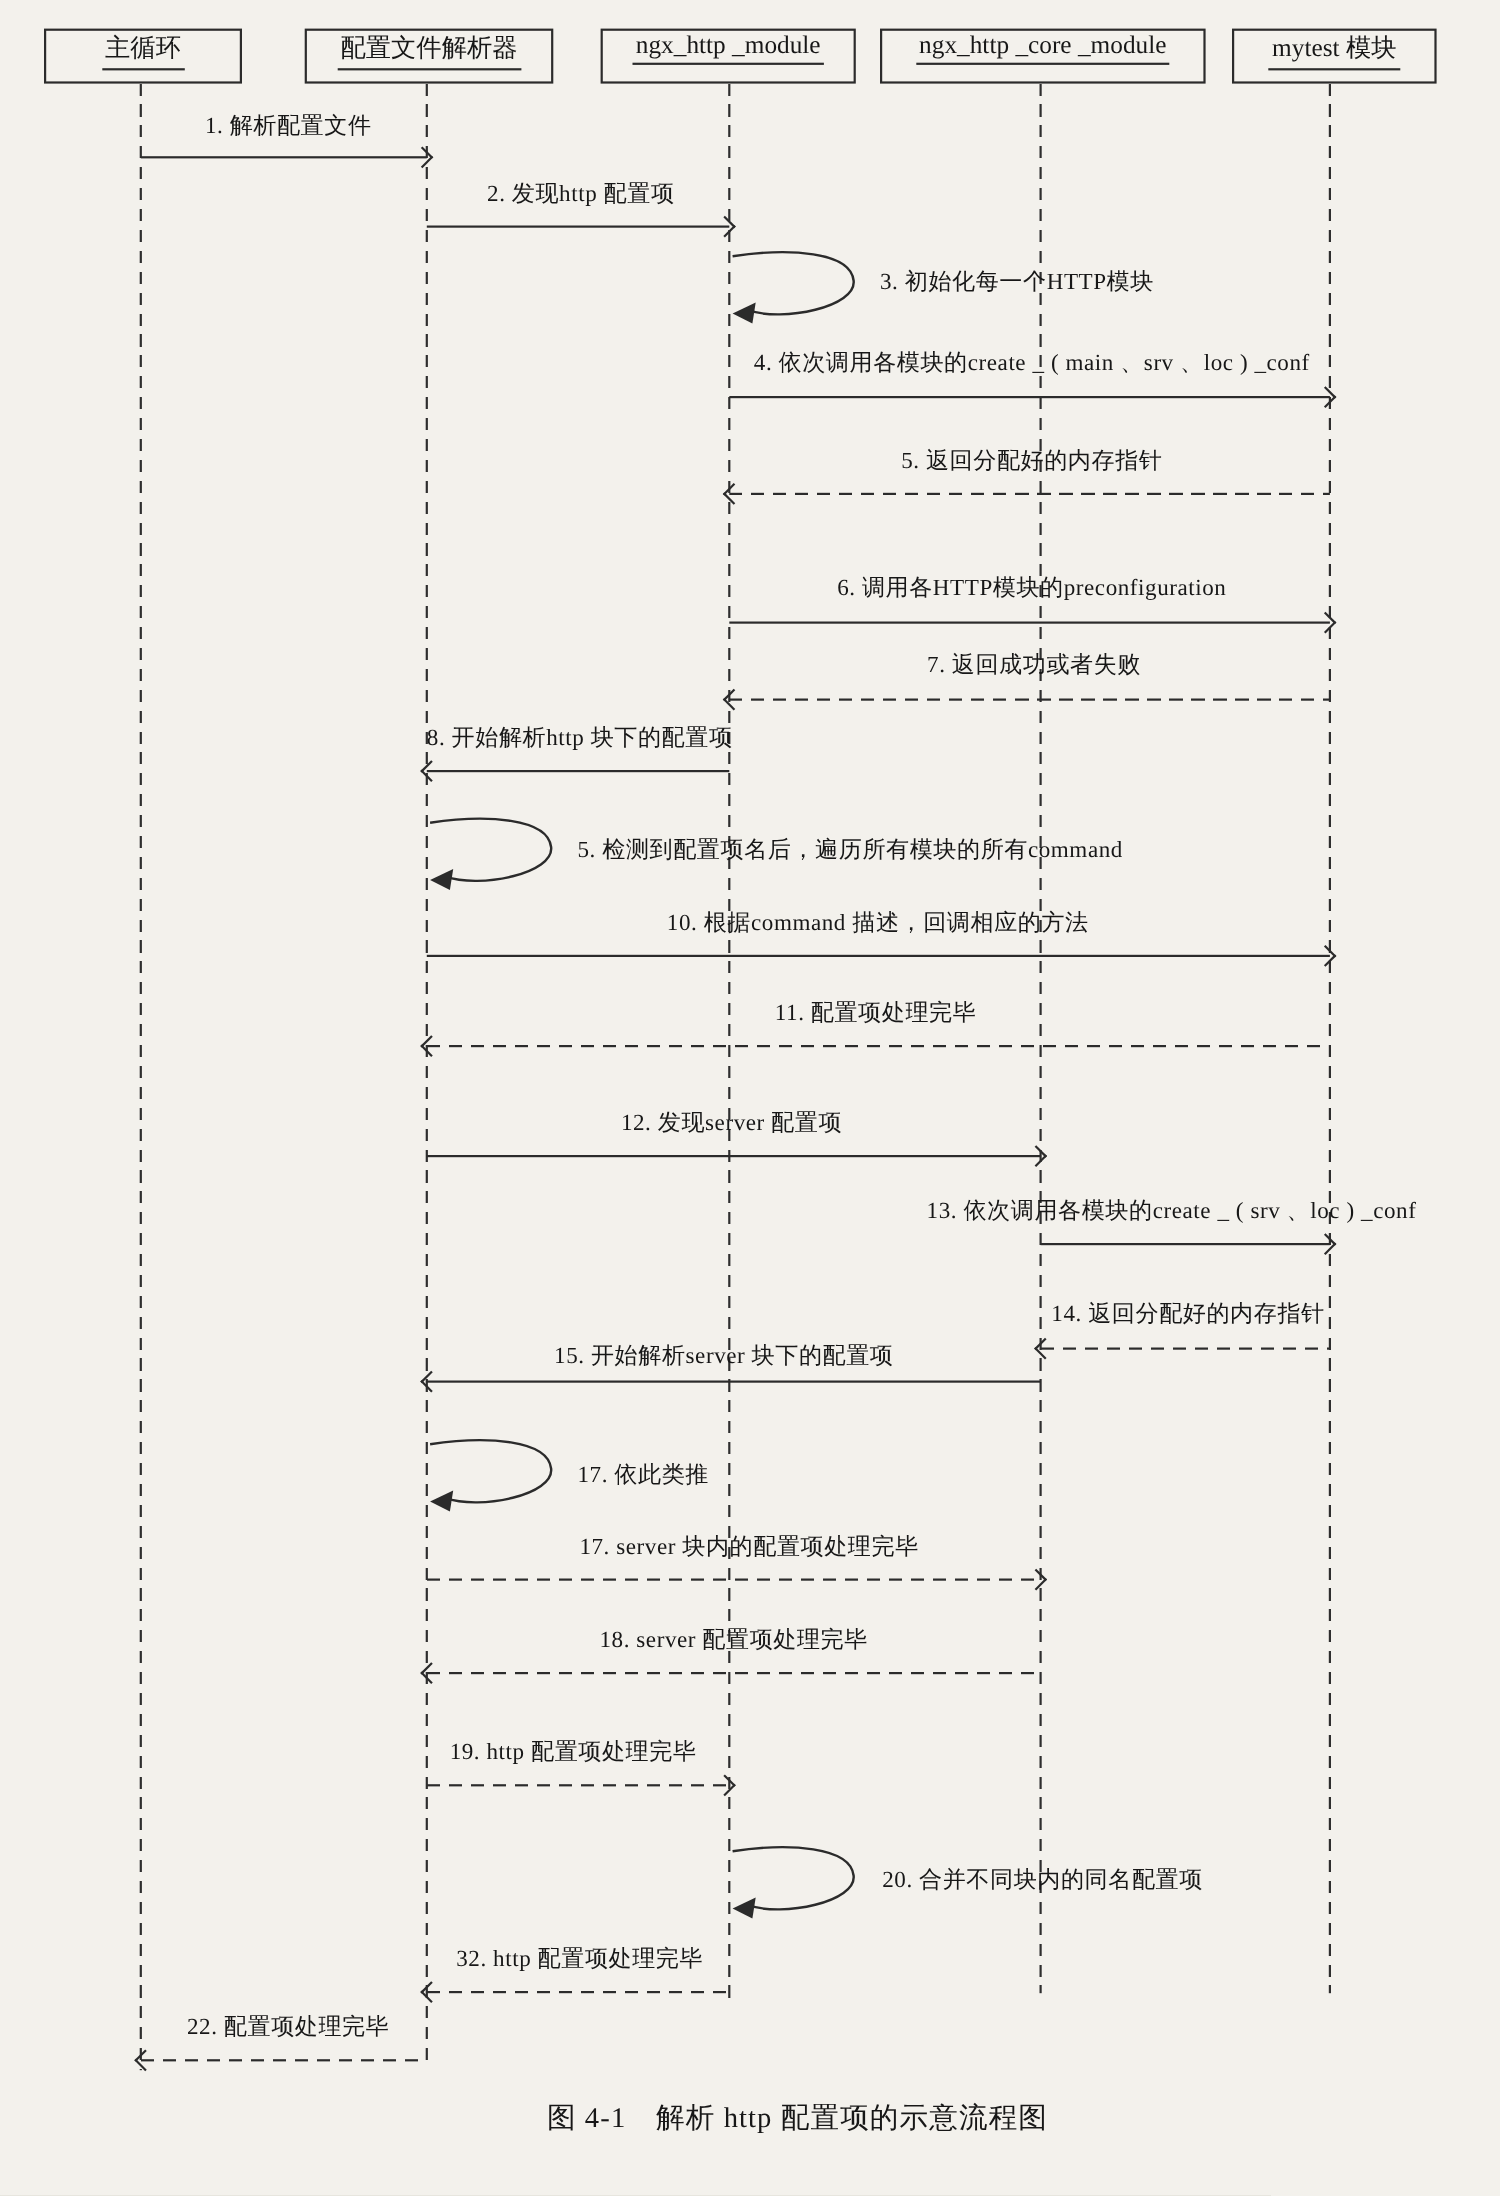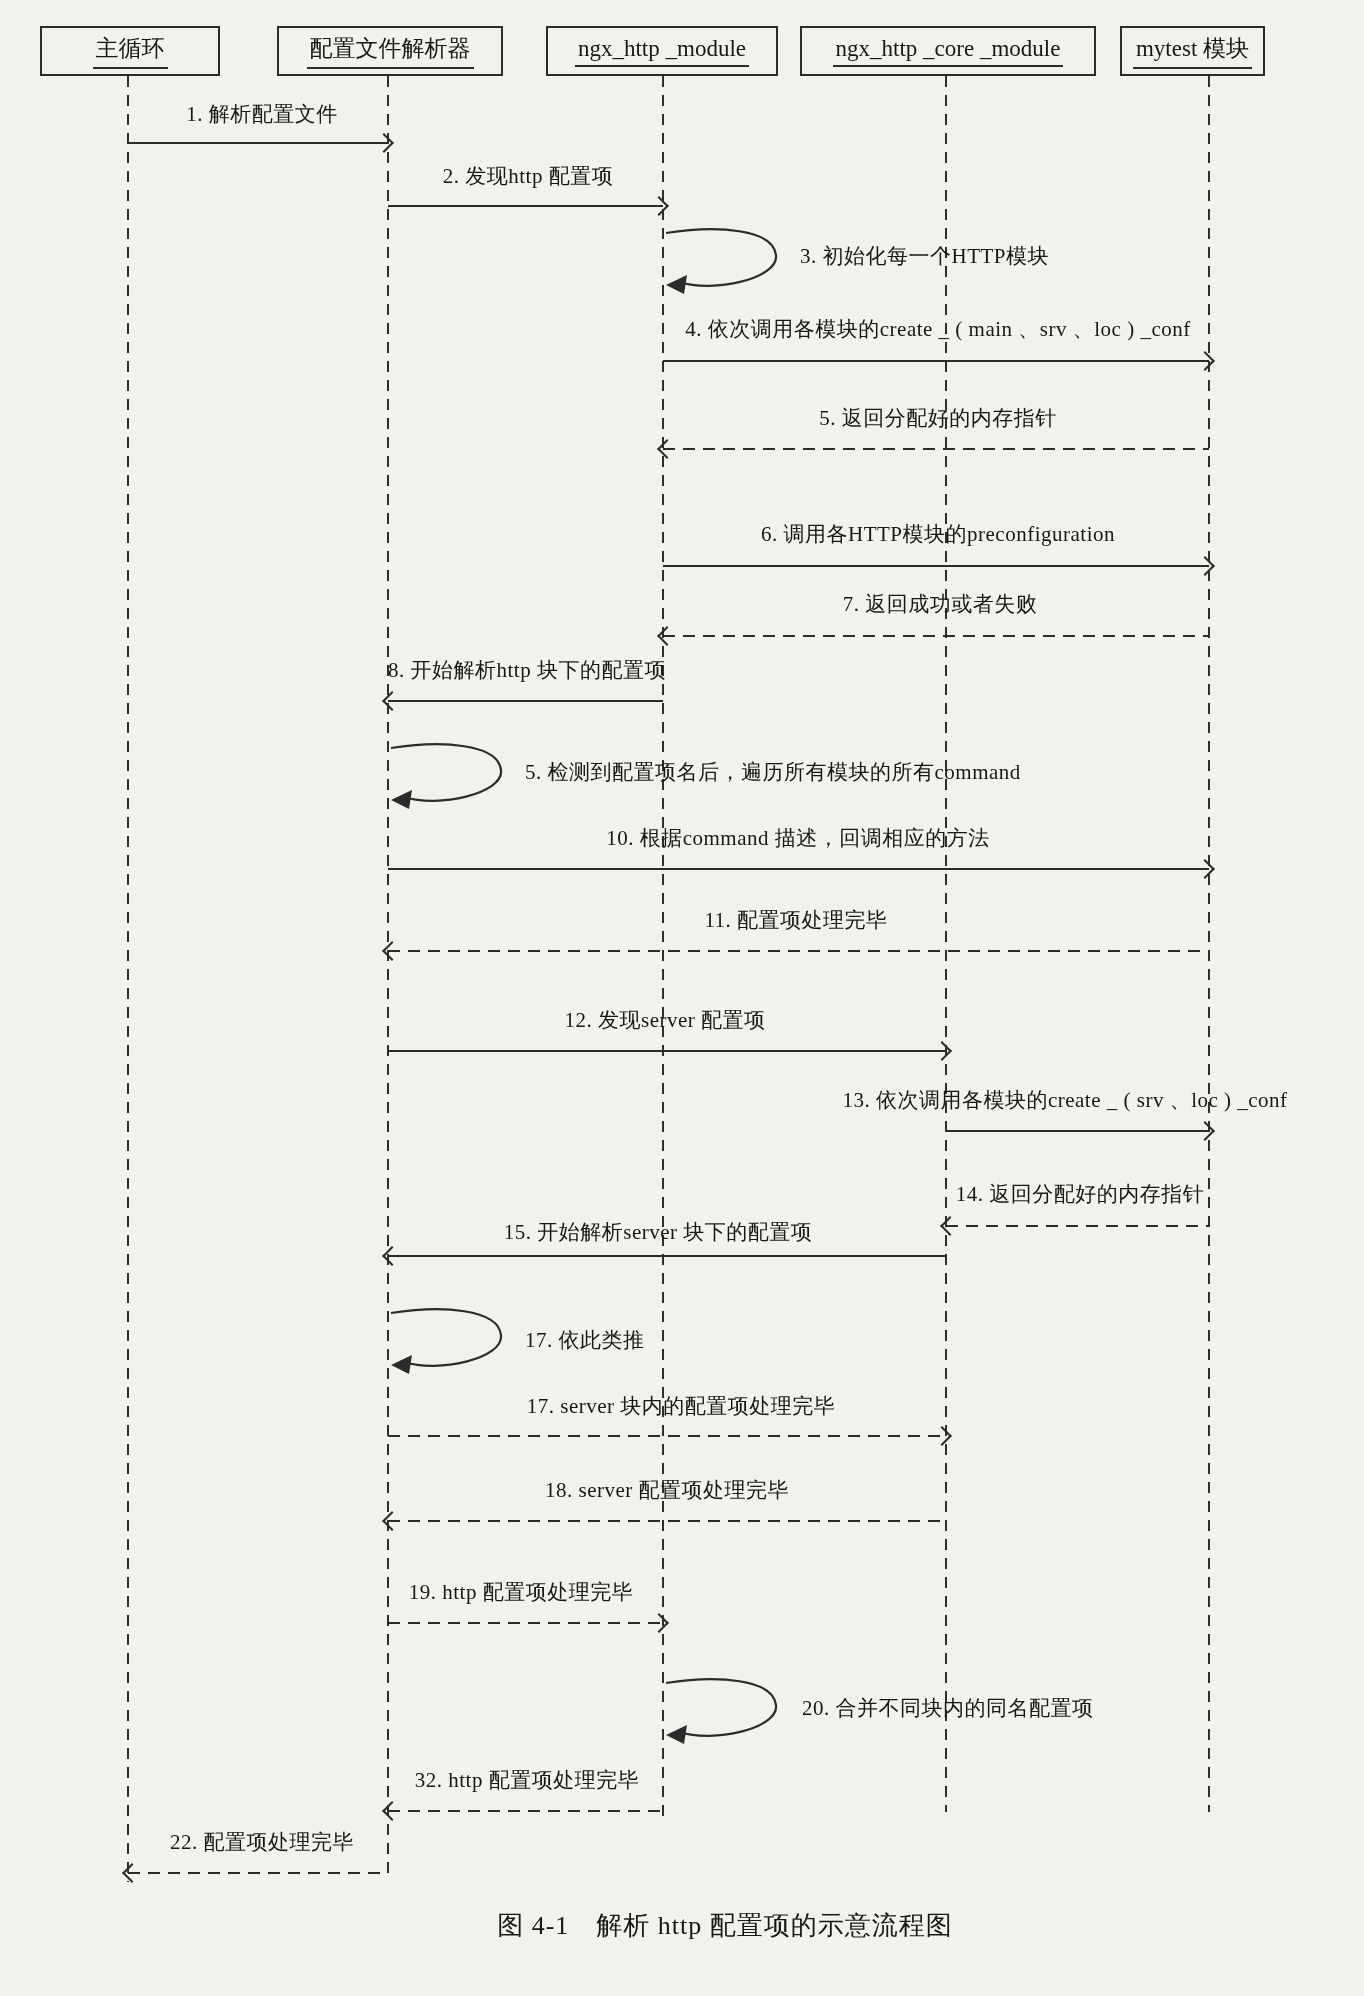--- a/index.html
+++ b/index.html
@@ -4,21 +4,21 @@
 <style>
   html,body{margin:0;padding:0;background:#dedcd6;}
   .page{
     position:relative;width:1364px;height:1996px;margin:0 auto;
     background:#f3f1ec;
     font-family:"Liberation Serif","DejaVu Serif",serif;
     color:#171717;overflow:hidden;
   }
   .actor{
     position:absolute;top:26px;height:50px;border:2px solid #2b2b2b;
-    box-sizing:border-box;display:flex;align-items:center;justify-content:center;
+    box-sizing:border-box;display:flex;align-items:flex-start;justify-content:center;
     background:#f3f1ec;z-index:2;
   }
   .actor span{font-size:23px;border-bottom:2px solid #2b2b2b;padding:0 3px 3px;white-space:nowrap;}
   .life{
     position:absolute;width:2px;z-index:1;
     background:repeating-linear-gradient(180deg,#2e2e2e 0 11px,rgba(0,0,0,0) 11px 19px);
   }
   .ln{position:absolute;height:2px;z-index:3;}
   .ln.solid{background:#2b2b2b;}
   .ln.dash{background:repeating-linear-gradient(90deg,#2b2b2b 0 12px,rgba(0,0,0,0) 12px 20px);}
@@ -43,21 +43,21 @@
     </div>
   <div class="actor" style="left:277px;width:226px">
       <span>配置文件解析器</span>
     </div>
   <div class="actor" style="left:546px;width:232px">
       <span>ngx_http _module</span>
     </div>
   <div class="actor" style="left:800px;width:296px">
       <span>ngx_http _core _module</span>
     </div>
-  <div class="actor" style="left:1120px;width:145px">
+  <div class="actor" style="left:1120px;width:186px">
       <span>mytest 模块</span>
     </div>
 
   <div class="life" style="left:127px;top:76px;height:1806px"></div>
   <div class="life" style="left:387px;top:76px;height:1800px"></div>
   <div class="life" style="left:662px;top:76px;height:1746px"></div>
   <div class="life" style="left:945px;top:76px;height:1736px"></div>
   <div class="life" style="left:1208px;top:76px;height:1736px"></div>
 
   <div>

